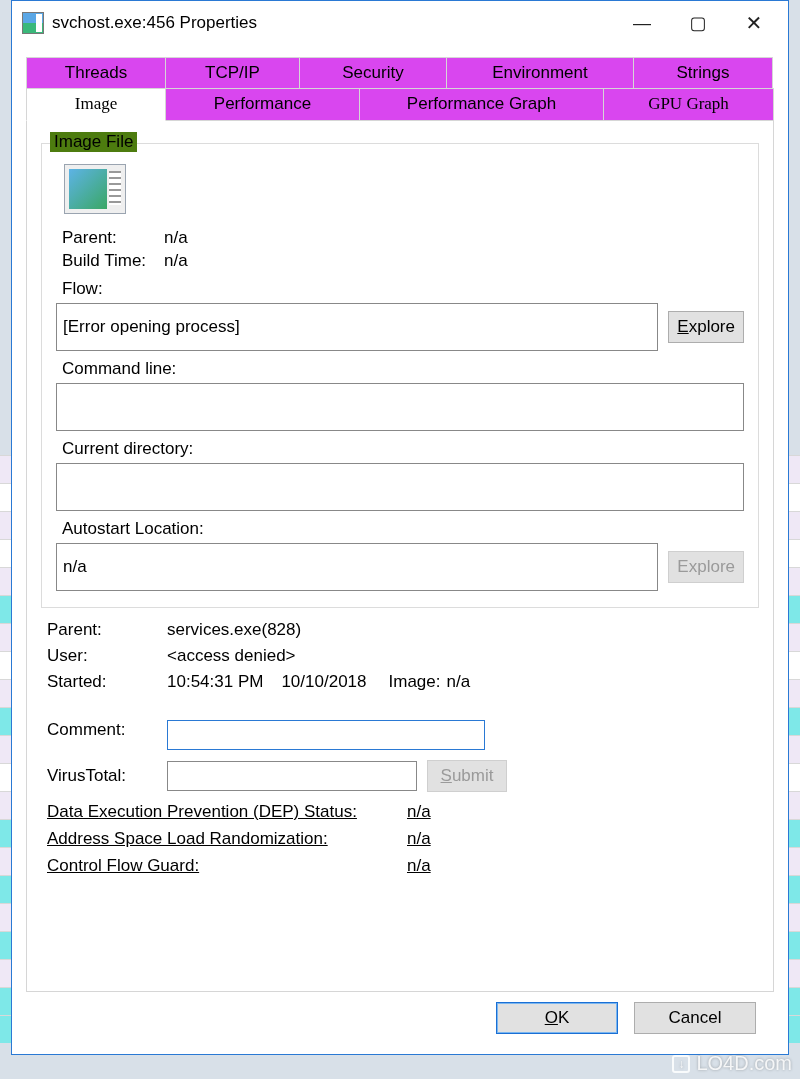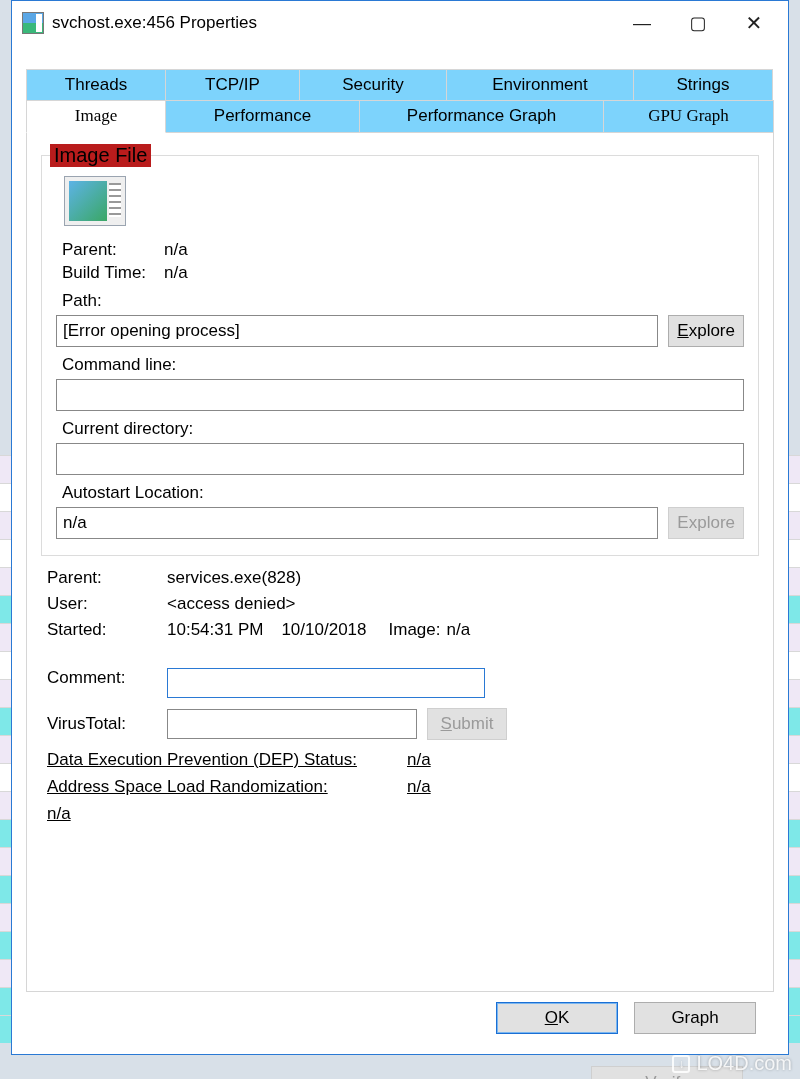--- a/index.html
+++ b/index.html
@@ -14,21 +14,20 @@
   .window {
     position: absolute;
     left: 11px;
     top: 0;
     width: 778px;
     height: 1055px;
     background: #ffffff;
     border: 1px solid #2a79d4;
     display: flex;
     flex-direction: column;
-    gap: 12px;
   }
   .titlebar {
     height: 44px;
     display: flex;
     align-items: center;
     padding: 0 6px 0 10px;
     font-size: 17px;
     color: #000;
     background: #ffffff;
     border-bottom: none;
@@ -63,21 +62,21 @@
     flex-direction: column;
   }
   .tabstrip {
     display: flex;
     flex-direction: column;
   }
   .tabrow {
     display: flex;
   }
   .tab {
-    background: #7dd3fc;
+    background: #d946ef;
     border: 1px solid #d6d6d6;
     border-bottom: none;
     font-size: 17px;
     color: #000;
     text-align: center;
     padding: 5px 0 6px 0;
     margin-right: -1px;
     cursor: default;
   }
   .tabrow1 .tab:nth-child(1){ width:140px; }
@@ -110,23 +109,23 @@
   .groupbox {
     border: 1px solid #dcdcdc;
     margin: 8px 0 12px 0;
     padding: 14px 14px 10px 14px;
     position: relative;
   }
   .groupbox-legend {
     position: absolute;
     top: -12px;
     left: 8px;
-    background: #b91c1c;
+    background: #4d7c0f;
     padding: 0 4px;
-    font-size: 20px;
+    font-size: 17px;
   }
   .file-icon {
     width: 62px; height: 50px;
     border: 1px solid #9aa4b0;
     margin: 6px 0 14px 8px;
     background: #efefef;
     position: relative;
   }
   .file-icon::before {
     content: "";
@@ -145,21 +144,21 @@
   .kv {
     display: flex;
     font-size: 17px;
     margin: 3px 0 2px 6px;
     align-items: center;
   }
   .kv .k { width: 102px; }
   .label { font-size: 17px; margin: 8px 0 4px 6px; }
   .textbox {
     width: 100%;
-    height: 32px;
+    height: 48px;
     border: 1px solid #888;
     font-size: 17px;
     padding: 2px 6px;
     background: #fff;
     color: #000;
   }
   .textbox.focused { border: 1px solid #2a79d4; }
   .rowflex { display:flex; align-items:center; gap:10px; margin: 2px 0 6px 0;}
   .btn {
     background: #e1e1e1;
@@ -301,21 +300,21 @@
 
         <div class="kv">
           <span class="k">Parent:</span>
           <span>n/a</span>
         </div>
         <div class="kv">
           <span class="k">Build Time:</span>
           <span>n/a</span>
         </div>
 
-        <div class="label">Path:</div>
+        <div class="label">Flow:</div>
         <div class="rowflex">
           <input class="textbox" style="flex: 1 1 0%;" value="[Error opening process]">
           <button class="btn small"><span class="ul">E</span><span>xplore</span></button>
         </div>
 
         <div class="label">Command line:</div>
         <input class="textbox" value="" style="">
 
         <div class="label">Current directory:</div>
         <input class="textbox" value="" style="">
@@ -367,29 +366,30 @@
         <div class="status-lines">
           <div class="status-line">
             <span class="sk">Data Execution Prevention (DEP) Status:</span>
             <span>n/a</span>
           </div>
           <div class="status-line">
             <span class="sk">Address Space Load Randomization:</span>
             <span>n/a</span>
           </div>
           <div class="status-line">
+            <span class="sk">Control Flow Guard:</span>
             <span>n/a</span>
           </div>
         </div>
       </div>
     </div>
 
     <div class="footer">
       <div class="fbtn primary"><span class="ul">O</span>K</div>
-      <div class="fbtn">Graph</div>
+      <div class="fbtn">Cancel</div>
     </div>
   </div>
 </div>
 
 <div class="watermark">
   <span class="wm-icon">↓</span>
   <span>LO4D.com</span>
 </div>
 
 </body></html>

